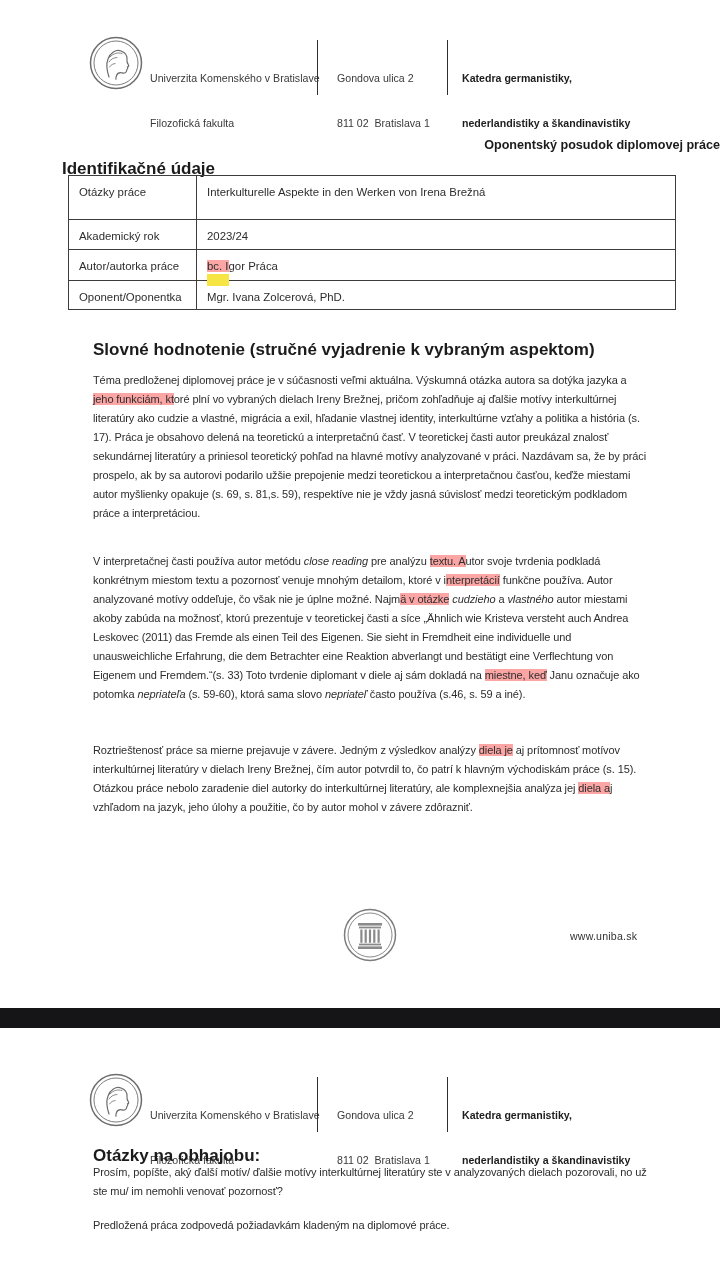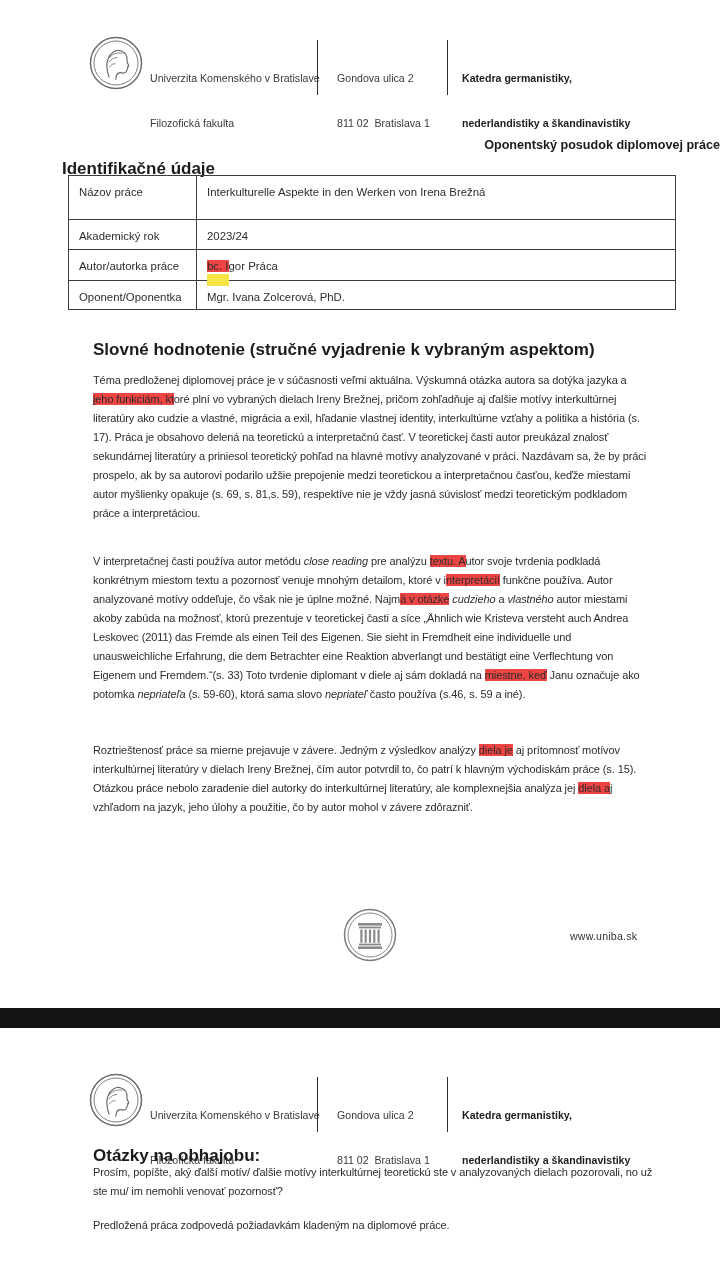--- a/index.html
+++ b/index.html
@@ -16,21 +16,21 @@
   .vdiv { width:1px; height:55px; background:#2f2f2f; }
   .doc-title { width:720px; text-align:right; font-weight:bold; font-size:12.6px; color:#1b1b1b; }
   .sec-h { font-weight:bold; font-size:17px; color:#1b1b1b; }
   table.idtable { border-collapse:collapse; width:608px; table-layout:fixed; }
   table.idtable td {
     border:1px solid #3c3c3c; vertical-align:top;
     padding:9px 10px 4px 10px; font-size:11.4px; line-height:15px; color:#2d2d2d;
   }
   td.lbl { width:128px; }
   .body-p { width:554px; font-size:11px; line-height:19px; color:#2d2d2d; letter-spacing:-0.1px; }
-  .hl { background:#ef4444; }
+  .hl { background:#fca5a5; }
   .it { font-style:italic; }
   .tall { box-shadow:0 14px 0 0 #f7e545; }
   .band { left:0; width:720px; height:20px; background:#151517; }
   .url { font-size:10.6px; color:#333333; letter-spacing:0.2px; }
   svg { display:block; }
 </style>
 </head>
 <body>
 
 <div id="screen">
@@ -59,21 +59,21 @@
       <div>Katedra germanistiky,</div>
       <div>nederlandistiky a škandinavistiky</div>
     </div>
 
     <div class="abs doc-title" style="left:0;top:138px">Oponentský posudok diplomovej práce</div>
     <div class="abs sec-h" style="left:62px;top:159px">Identifikačné údaje</div>
 
     <table class="abs idtable" style="left:68px;top:175px">
       <tbody>
           <tr style="height:44px">
-        <td class="lbl">Názov práce</td>
+        <td class="lbl">Otázky práce</td>
         <td><span>Interkulturelle Aspekte in den Werken von Irena Brežná</span></td>
       </tr>
       <tr style="height:30px">
         <td class="lbl">Akademický rok</td>
         <td><span>2023/24</span></td>
       </tr>
       <tr style="height:31px">
         <td class="lbl">Autor/autorka práce</td>
         <td><span class="hl tall">bc. I</span><span>gor Práca</span></td>
       </tr>
@@ -132,19 +132,19 @@
       <div>Gondova ulica 2</div>
       <div>811 02  Bratislava 1</div>
     </div>
     <div class="abs vdiv" style="left:447px;top:1077px"></div>
     <div class="abs hdr-text hdr-bold" style="left:462px;top:1078px">
       <div>Katedra germanistiky,</div>
       <div>nederlandistiky a škandinavistiky</div>
     </div>
 
     <div class="abs sec-h" style="left:93px;top:1146px">Otázky na obhajobu:</div>
-    <div class="abs body-p" style="left:93px;top:1163px;width:562px">Prosím, popíšte, aký ďalší motív/ ďalšie motívy interkultúrnej teoretickú ste v analyzovaných dielach pozorovali, no už ste mu/ im nemohli venovať pozornosť?</div>
+    <div class="abs body-p" style="left:93px;top:1163px;width:562px">Prosím, popíšte, aký ďalší motív/ ďalšie motívy interkultúrnej literatúry ste v analyzovaných dielach pozorovali, no už ste mu/ im nemohli venovať pozornosť?</div>
     <div class="abs body-p" style="left:93px;top:1216px;width:562px">
       <div>Predložená práca zodpovedá požiadavkám kladeným na diplomové práce.</div>
     </div>
   </div>
 
 </div>
 
 </body></html>

